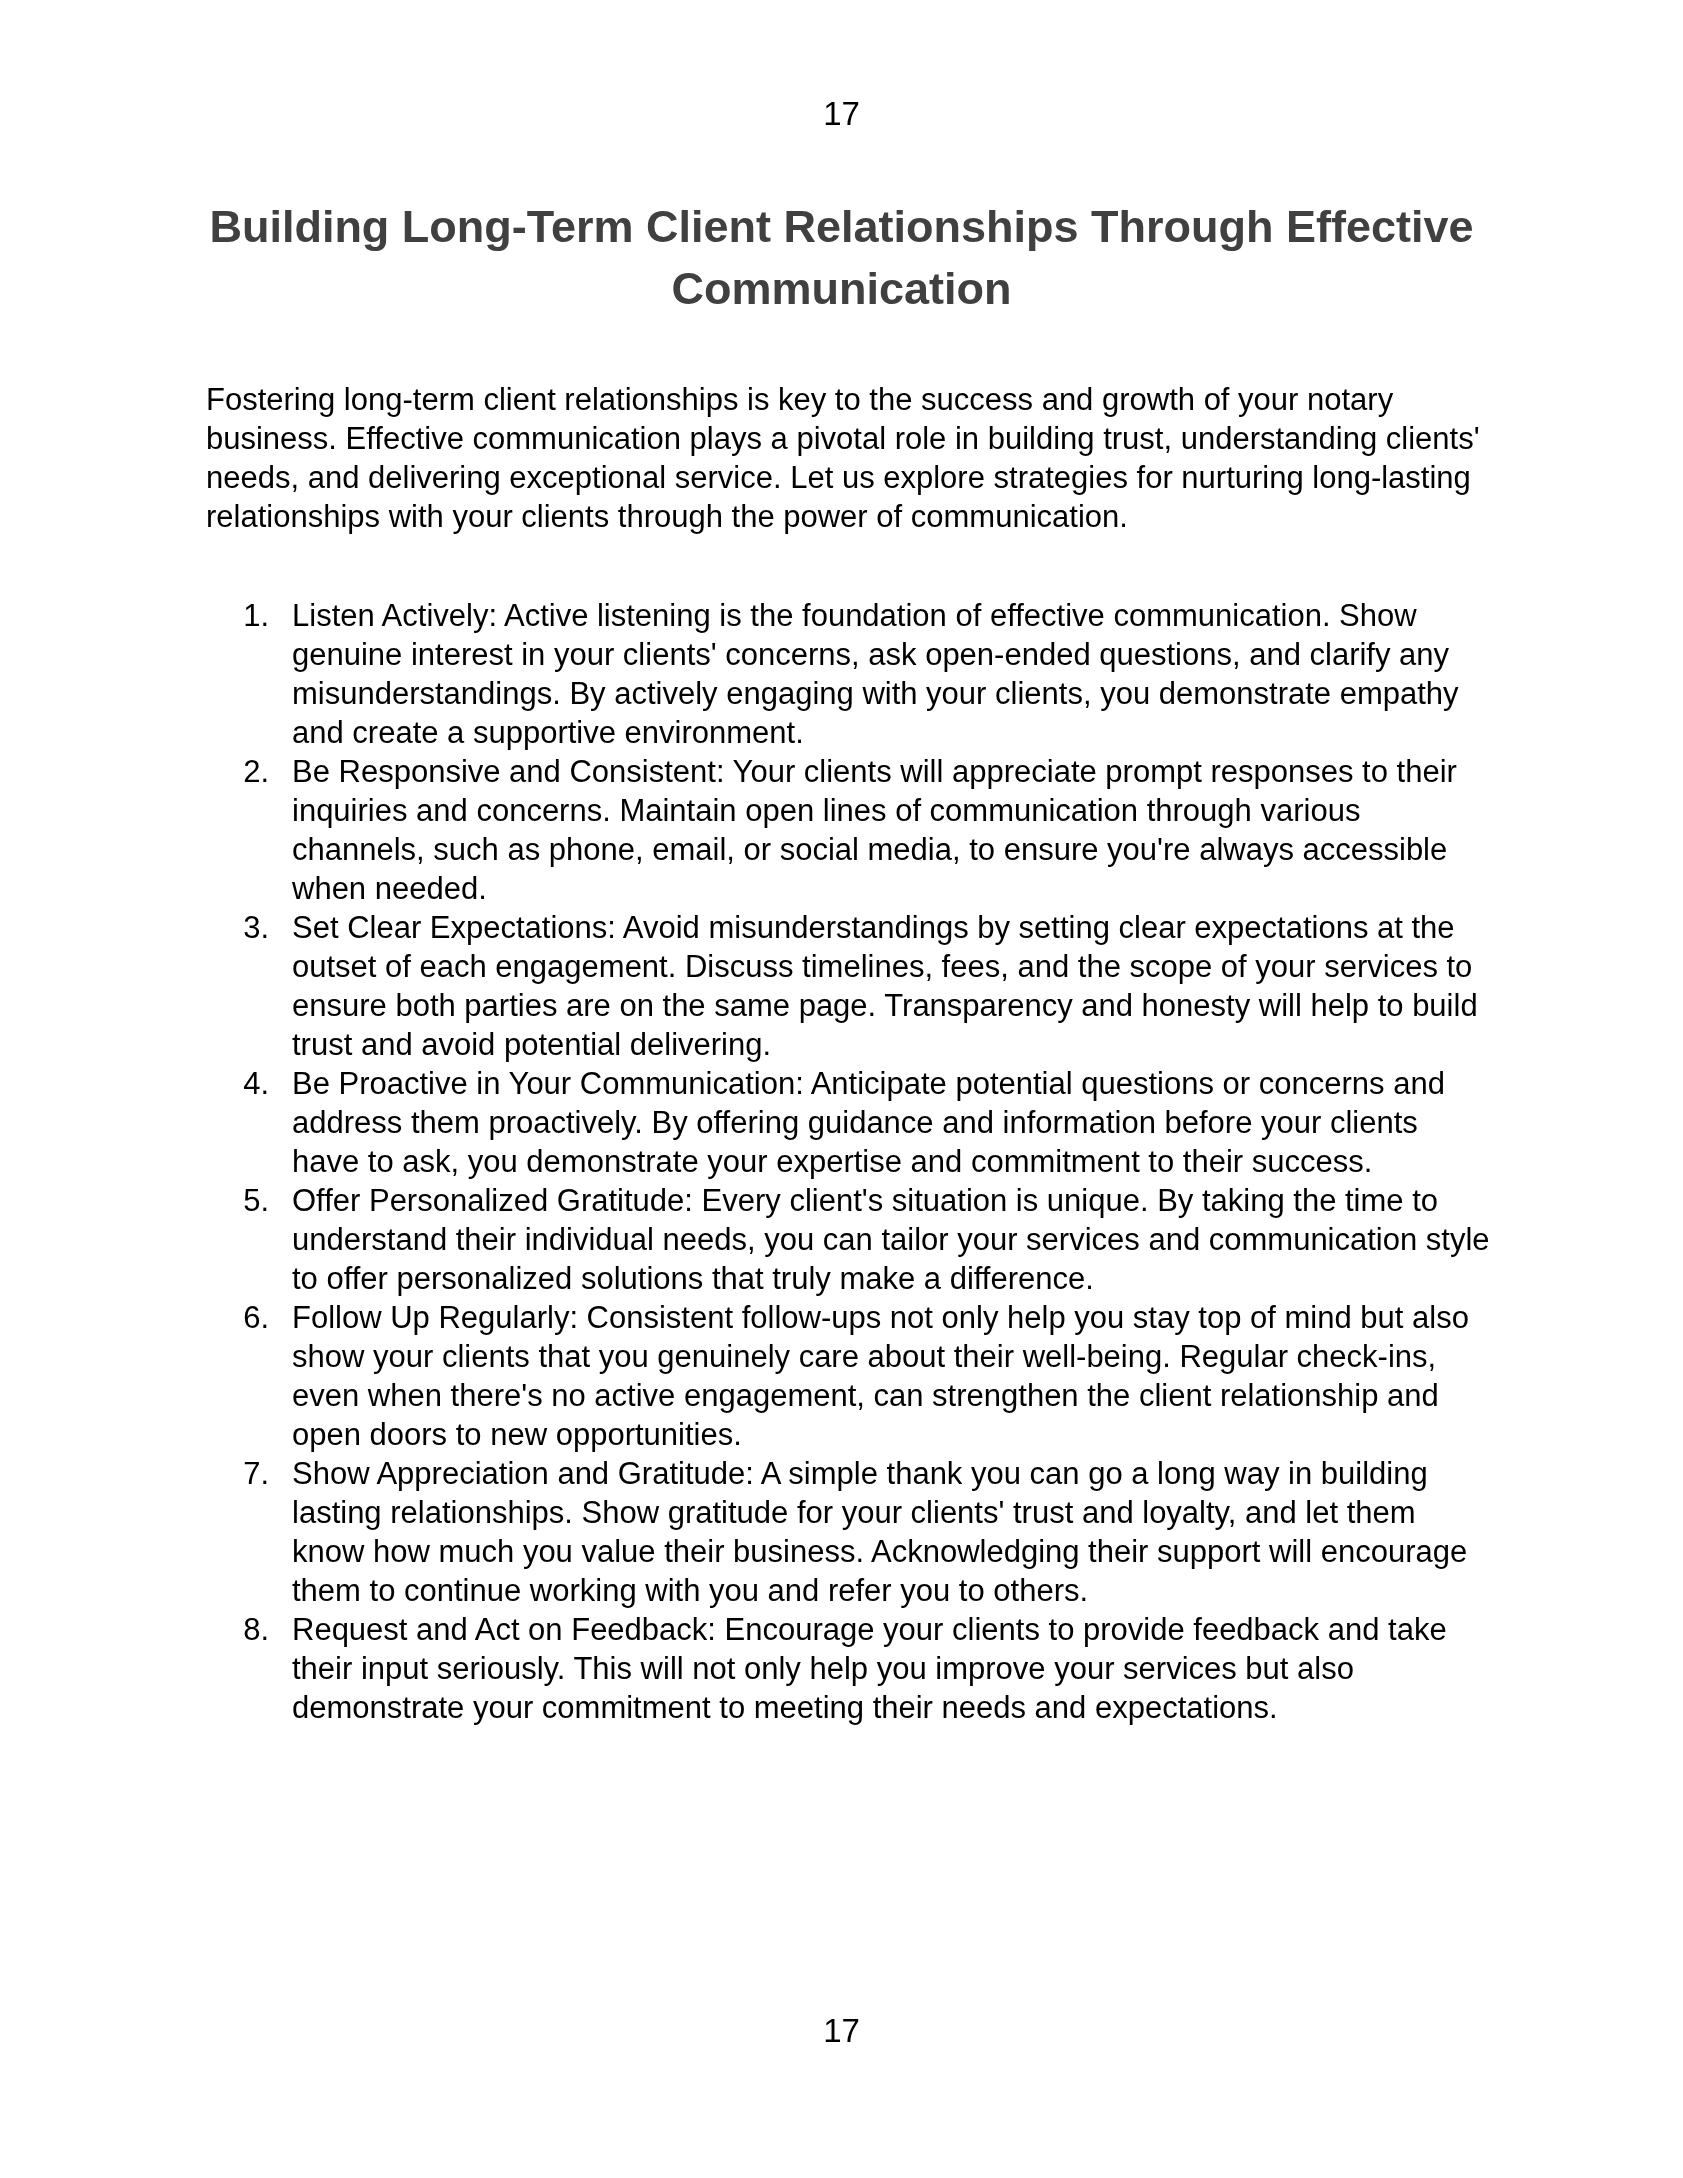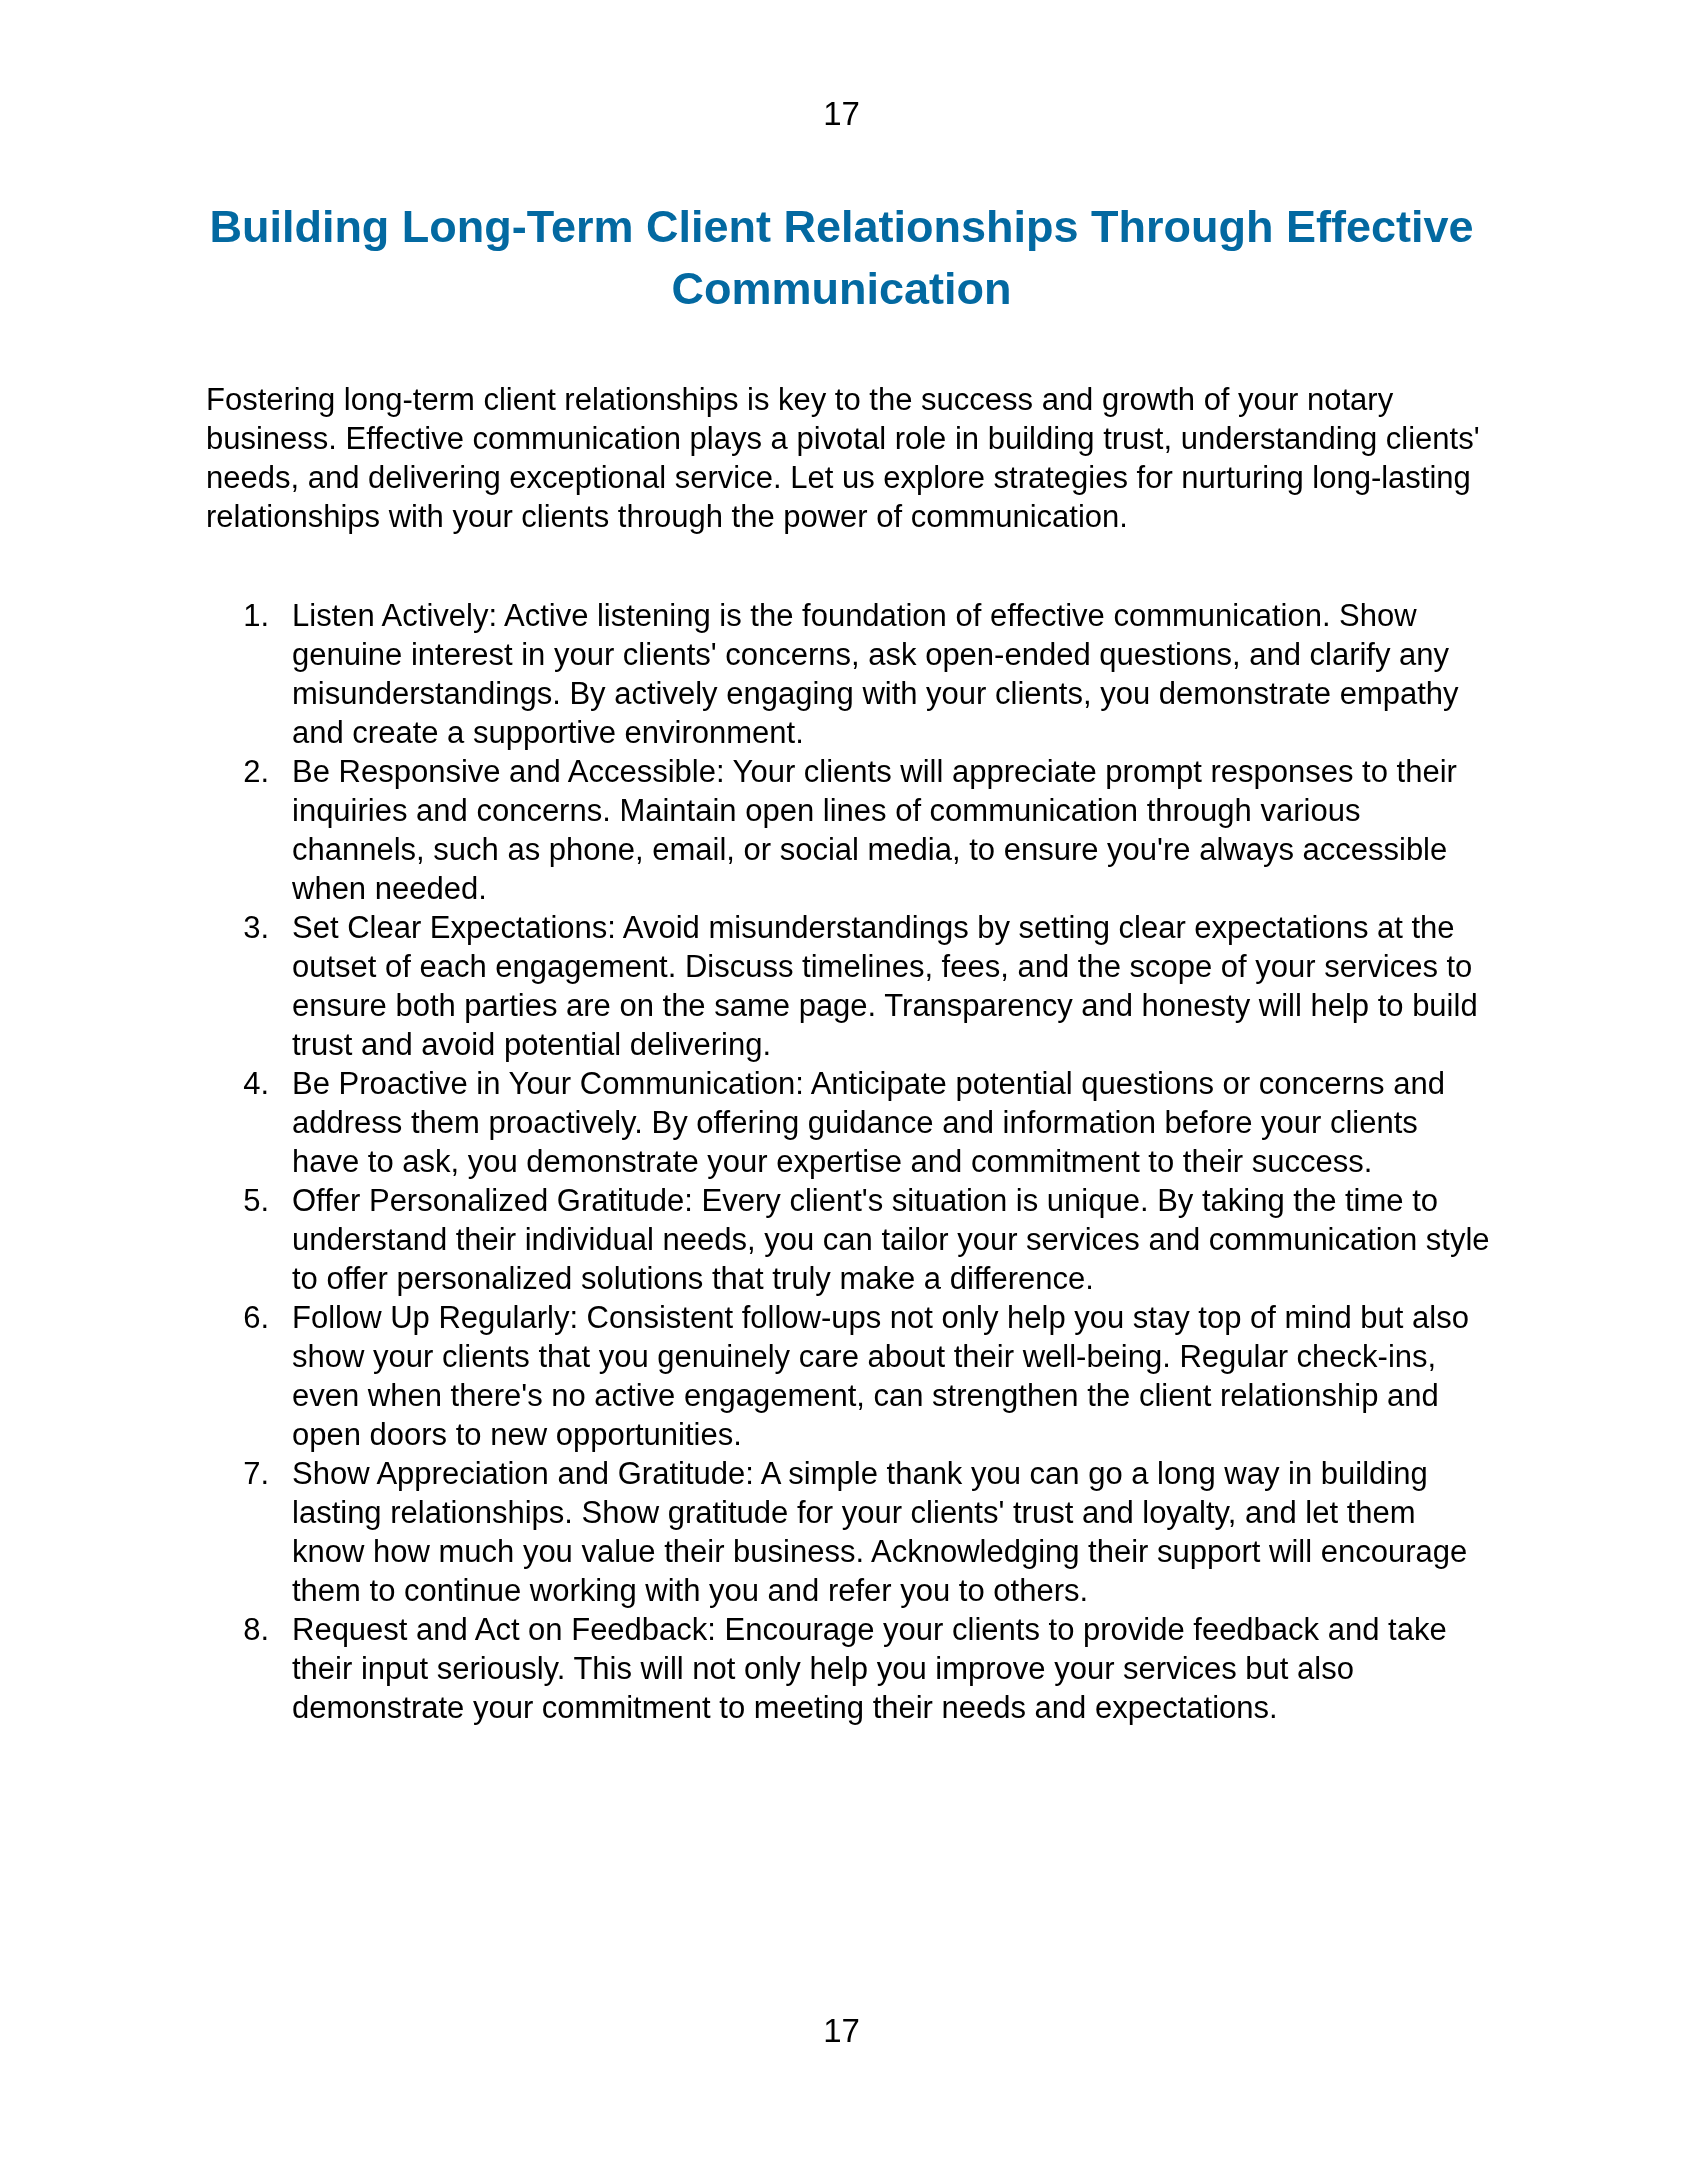--- a/index.html
+++ b/index.html
@@ -29,21 +29,21 @@
   .title {
     position: absolute;
     top: 196px;
     left: 193px;
     width: 1297px;
     margin: 0;
     text-align: center;
     font-size: 45px;
     line-height: 62px;
     font-weight: bold;
-    color: #0369a1;
+    color: #404040;
   }
   .intro {
     position: absolute;
     top: 367px;
     left: 193px;
     width: 1297px;
     margin: 13px;
     font-size: 31px;
     line-height: 39px;
   }
@@ -77,21 +77,21 @@
 <div class="page">
 
   <div class="pagenum header">17</div>
 
   <h1 class="title">Building Long-Term Client Relationships Through Effective Communication</h1>
 
   <p class="intro">Fostering long-term client relationships is key to the success and growth of your notary business. Effective communication plays a pivotal role in building trust, understanding clients' needs, and delivering exceptional service. Let us explore strategies for nurturing long-lasting relationships with your clients through the power of communication.</p>
 
   <ol class="strategies">
     <li><span class="li-num">1.</span><strong class="li-lead">Listen Actively:</strong><span class="li-text"> Active listening is the foundation of effective communication. Show genuine interest in your clients' concerns, ask open-ended questions, and clarify any misunderstandings. By actively engaging with your clients, you demonstrate empathy and create a supportive environment.</span></li>
-    <li><span class="li-num">2.</span><strong class="li-lead">Be Responsive and Accessible:</strong><span class="li-text"> Your clients will appreciate prompt responses to their inquiries and concerns. Maintain open lines of communication through various channels, such as phone, email, or social media, to ensure you're always accessible when needed.</span></li>
+    <li><span class="li-num">2.</span><strong class="li-lead">Be Responsive and Consistent:</strong><span class="li-text"> Your clients will appreciate prompt responses to their inquiries and concerns. Maintain open lines of communication through various channels, such as phone, email, or social media, to ensure you're always accessible when needed.</span></li>
     <li><span class="li-num">3.</span><strong class="li-lead">Set Clear Expectations:</strong><span class="li-text"> Avoid misunderstandings by setting clear expectations at the outset of each engagement. Discuss timelines, fees, and the scope of your services to ensure both parties are on the same page. Transparency and honesty will help to build trust and avoid potential delivering.</span></li>
     <li><span class="li-num">4.</span><strong class="li-lead">Be Proactive in Your Communication:</strong><span class="li-text"> Anticipate potential questions or concerns and address them proactively. By offering guidance and information before your clients have to ask, you demonstrate your expertise and commitment to their success.</span></li>
     <li><span class="li-num">5.</span><strong class="li-lead">Offer Personalized Gratitude:</strong><span class="li-text"> Every client's situation is unique. By taking the time to understand their individual needs, you can tailor your services and communication style to offer personalized solutions that truly make a difference.</span></li>
     <li><span class="li-num">6.</span><strong class="li-lead">Follow Up Regularly:</strong><span class="li-text"> Consistent follow-ups not only help you stay top of mind but also show your clients that you genuinely care about their well-being. Regular check-ins, even when there's no active engagement, can strengthen the client relationship and open doors to new opportunities.</span></li>
     <li><span class="li-num">7.</span><strong class="li-lead">Show Appreciation and Gratitude:</strong><span class="li-text"> A simple thank you can go a long way in building lasting relationships. Show gratitude for your clients' trust and loyalty, and let them know how much you value their business. Acknowledging their support will encourage them to continue working with you and refer you to others.</span></li>
     <li><span class="li-num">8.</span><strong class="li-lead">Request and Act on Feedback:</strong><span class="li-text"> Encourage your clients to provide feedback and take their input seriously. This will not only help you improve your services but also demonstrate your commitment to meeting their needs and expectations.</span></li>
   </ol>
 
   <div class="pagenum footer">17</div>
 

